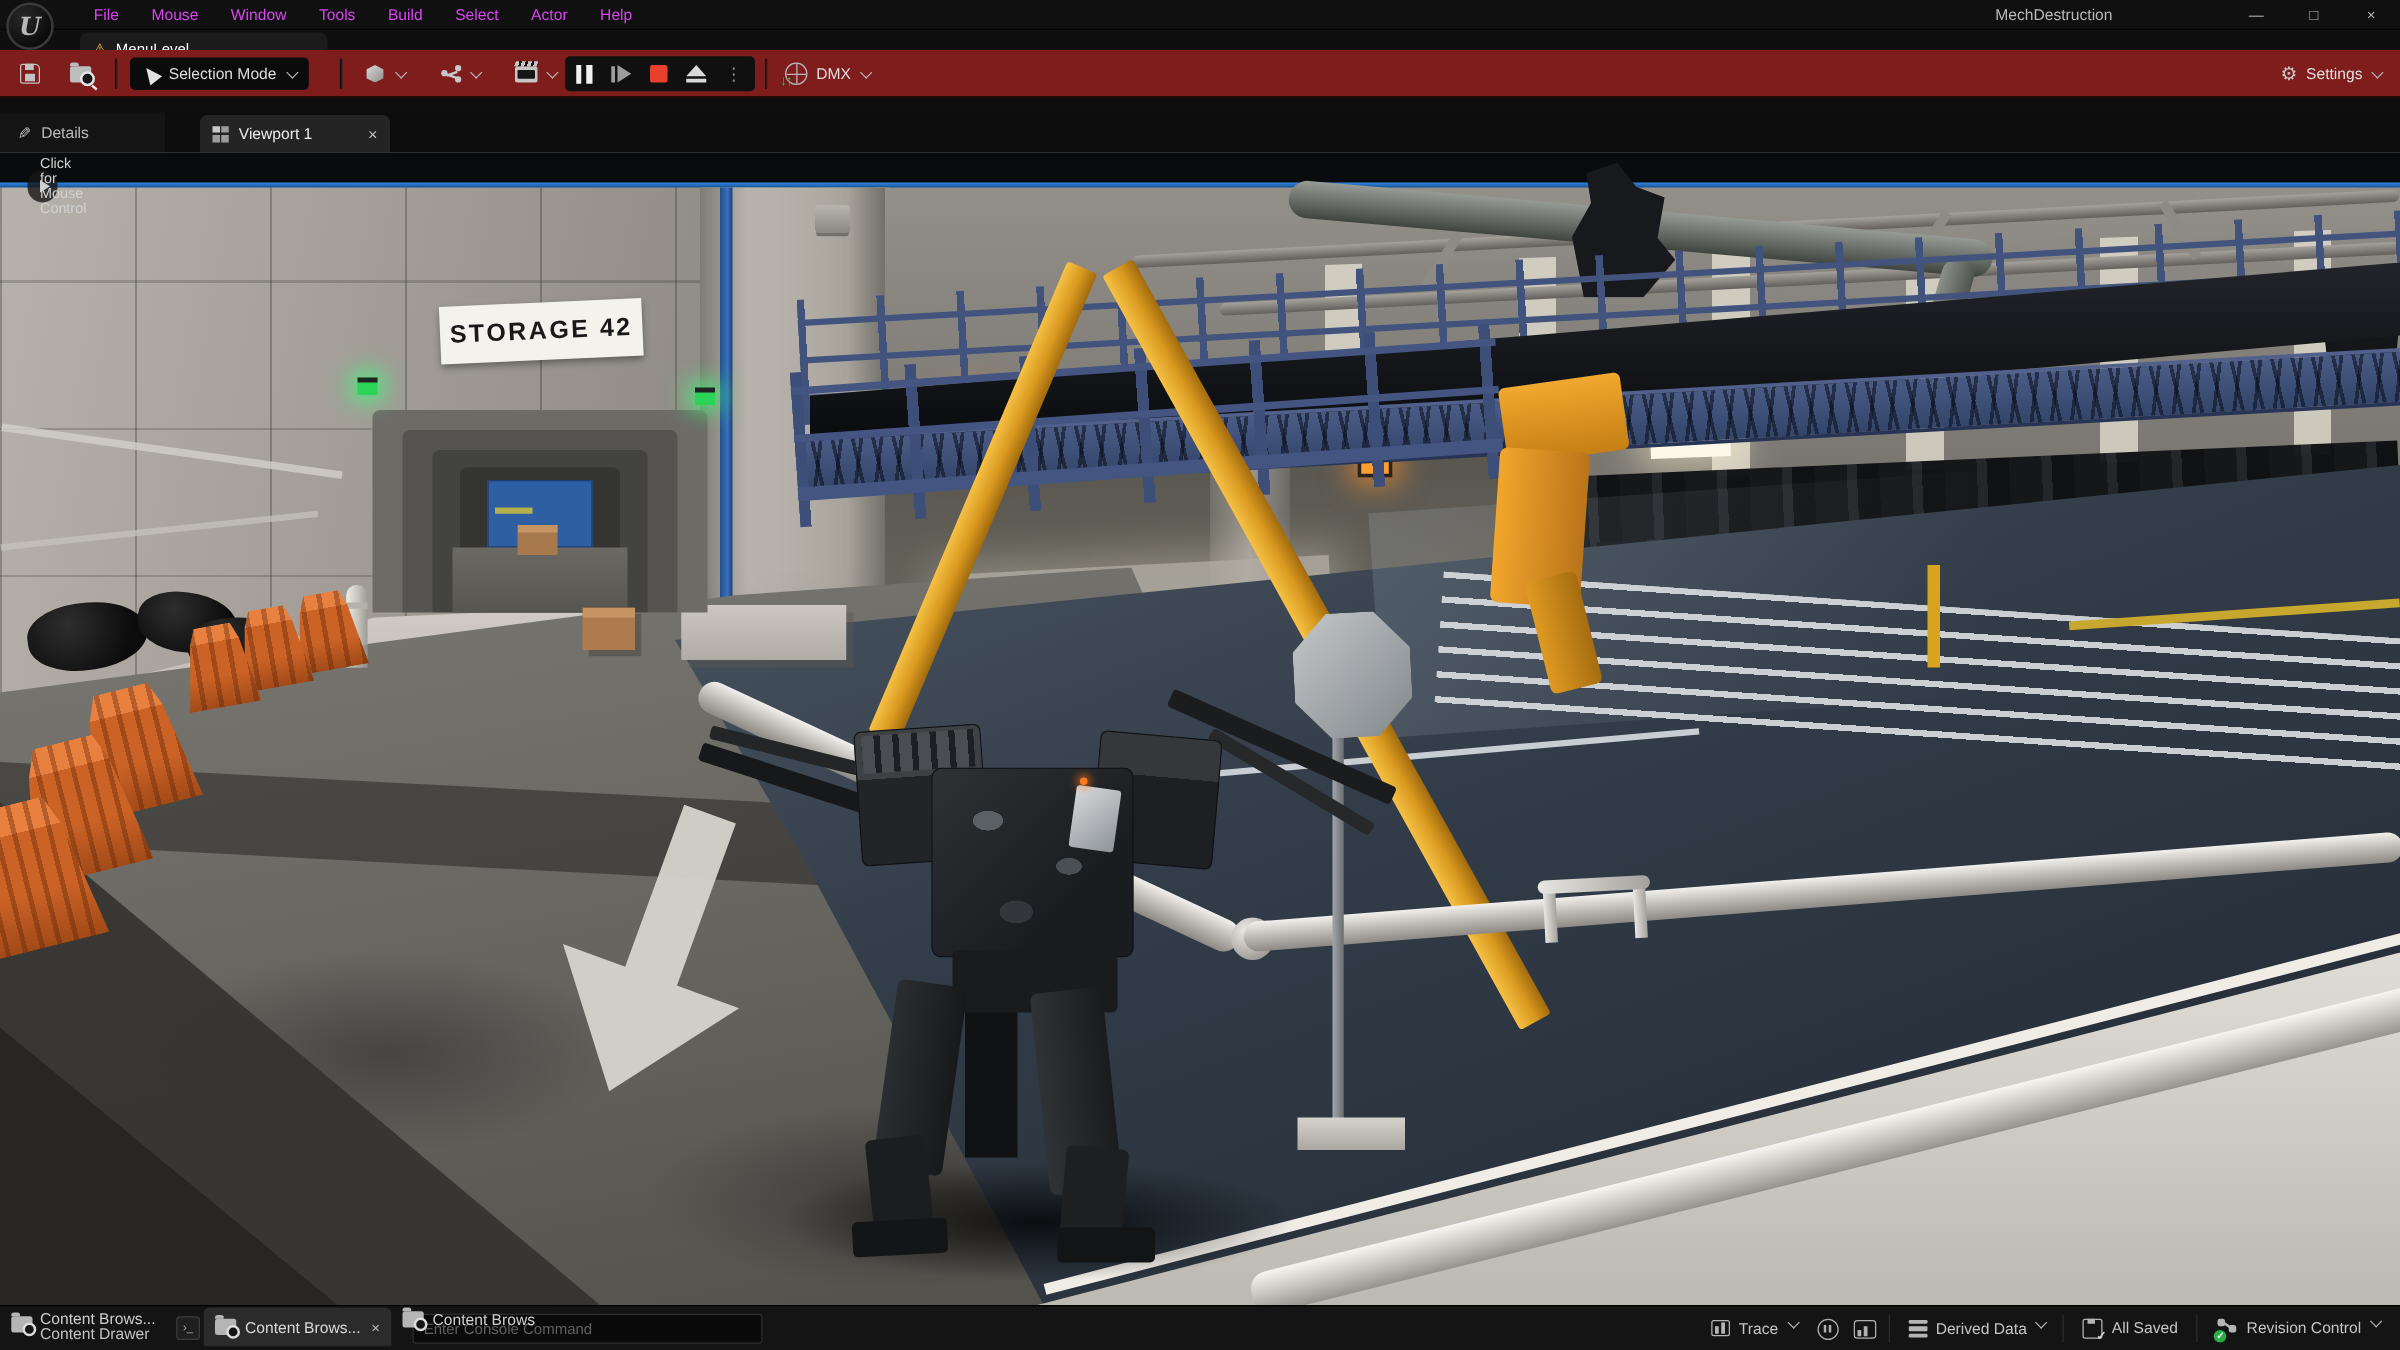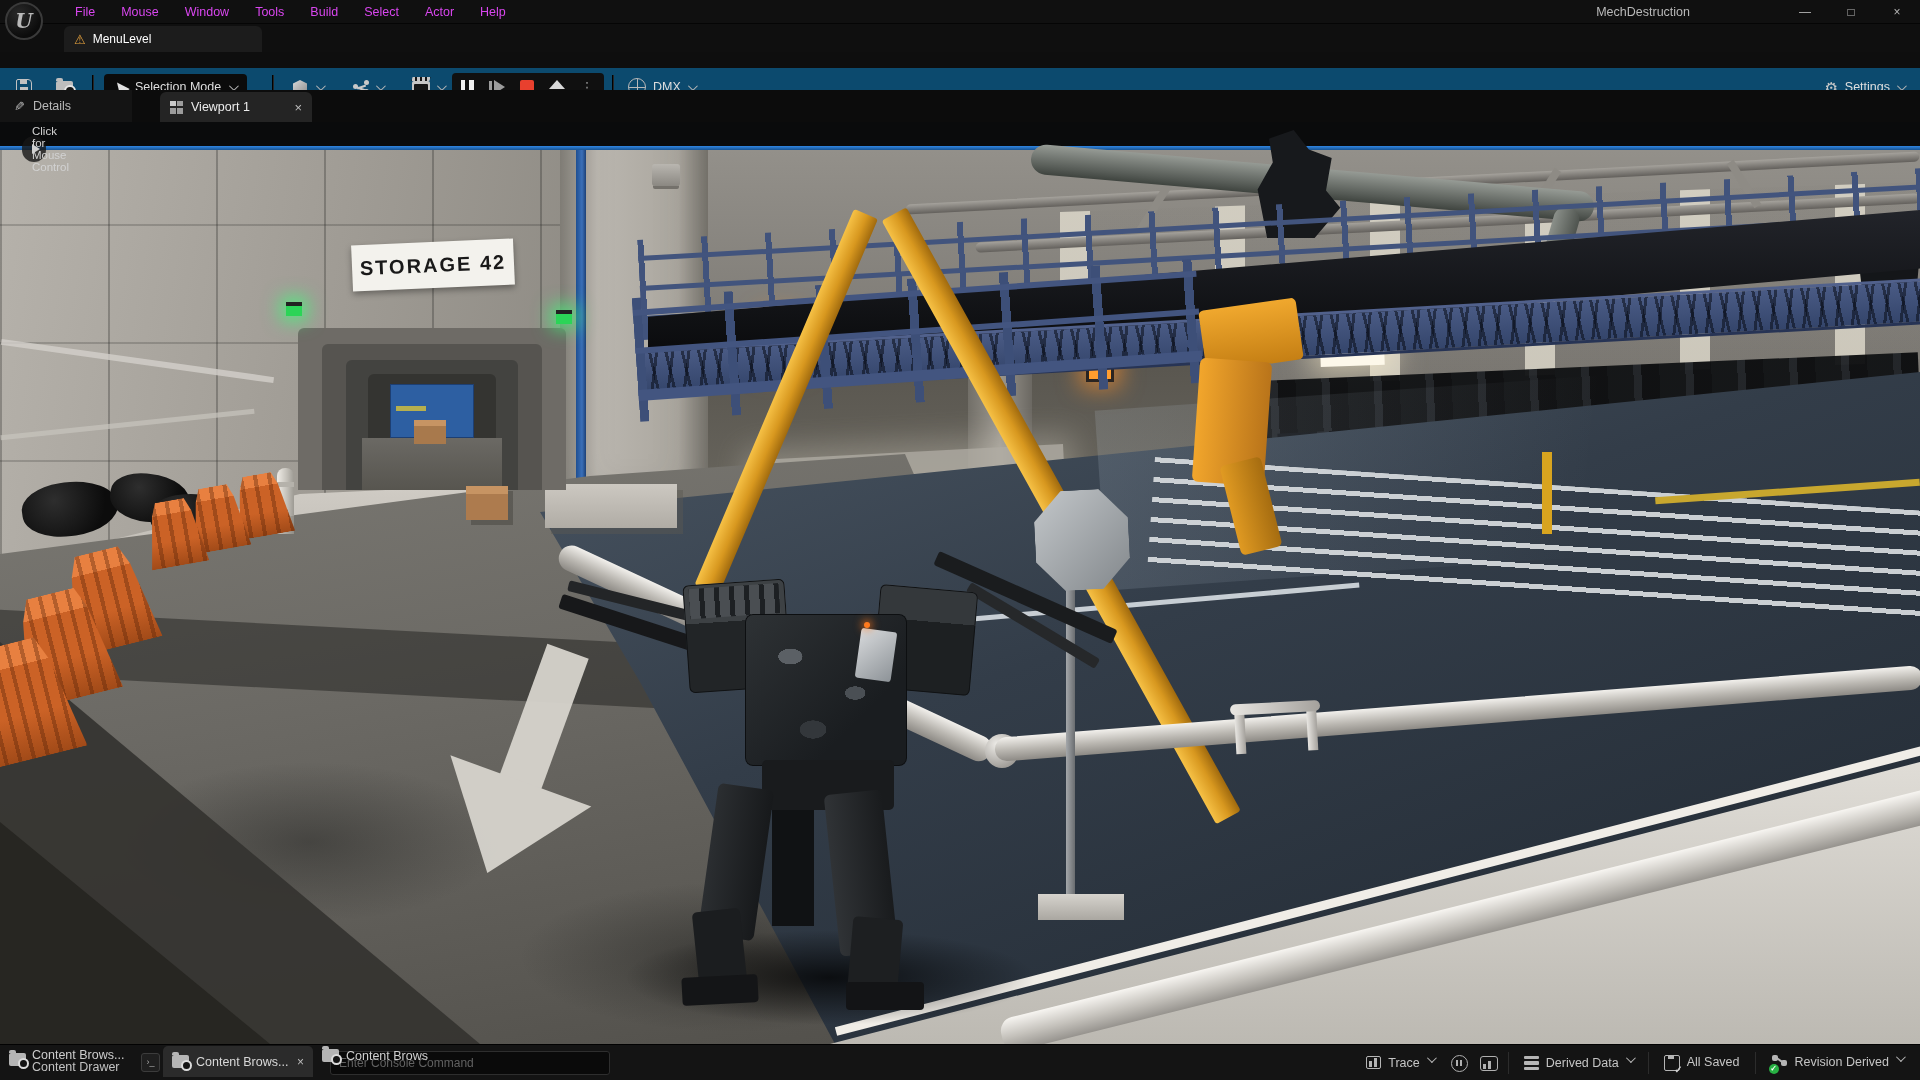--- a/index.html
+++ b/index.html
@@ -23,21 +23,21 @@
   #win-btns .wb { width:46px; height:24px; display:flex; align-items:center; justify-content:center; font-size:12px; color:#b5b5b5; }
 
   
   #asset-row { position:absolute; left:0; top:24px; width:1920px; height:28px; background:#0f0f0f; }
   #asset-tab { position:absolute; left:64px; top:2px; width:198px; height:26px; background:#1c1c1c;
     border-radius:6px 6px 0 0; display:flex; align-items:center; padding:0 10px; gap:7px; }
   #asset-tab .warn { color:#e8a33d; font-size:13px; line-height:1; }
   #asset-tab .lbl { font-size:12px; color:#ffffff; }
 
   
-  #toolbar { position:absolute; left:0; top:68px; width:1920px; height:38px; background:#0c4a6e; border-bottom:1px solid #060606; }
+  #toolbar { position:absolute; left:0; top:40px; width:1920px; height:38px; background:#7f1d1d; border-bottom:1px solid #060606; }
   .tb-sep { position:absolute; top:7px; width:1px; height:24px; background:#000; box-shadow:1px 0 0 #262626; }
   .tb-icon-btn { position:absolute; top:8px; width:24px; height:22px; display:flex; align-items:center; justify-content:center; }
   
   .ic-floppy { width:16px; height:16px; border:1.6px solid #c2c2c2; border-radius:2px 4px 2px 2px; position:relative; }
   .ic-floppy::before { content:""; position:absolute; left:3px; top:-1px; width:7px; height:5px; background:#c2c2c2; }
   .ic-floppy::after  { content:""; position:absolute; left:2.5px; bottom:1px; width:8px; height:6px; background:#c2c2c2; }
   
   .ic-folder { width:17px; height:13px; background:#bdbdbd; border-radius:2px; position:relative; }
   .ic-folder::before { content:""; position:absolute; left:0; top:-3px; width:7px; height:3px; background:#bdbdbd; border-radius:2px 2px 0 0; }
   .ic-folder::after { content:""; position:absolute; right:-3px; bottom:-3px; width:8px; height:8px; border:2px solid #e6e6e6; border-radius:50%; background:#161616; }
@@ -651,19 +651,19 @@
         <span class="ic-savecheck"></span>
         <span>All Saved</span>
       </div>
       <div class="sr-sep"></div>
       <div class="sr-item">
         <span class="ic-revision">
             <b></b>
             <b></b>
             <span class="ok">✓</span>
           </span>
-        <span>Revision Derived</span>
+        <span>Revision Control</span>
         <span class="chev"></span>
       </div>
     </div>
   </div>
 
 </div>
 
 </body></html>

